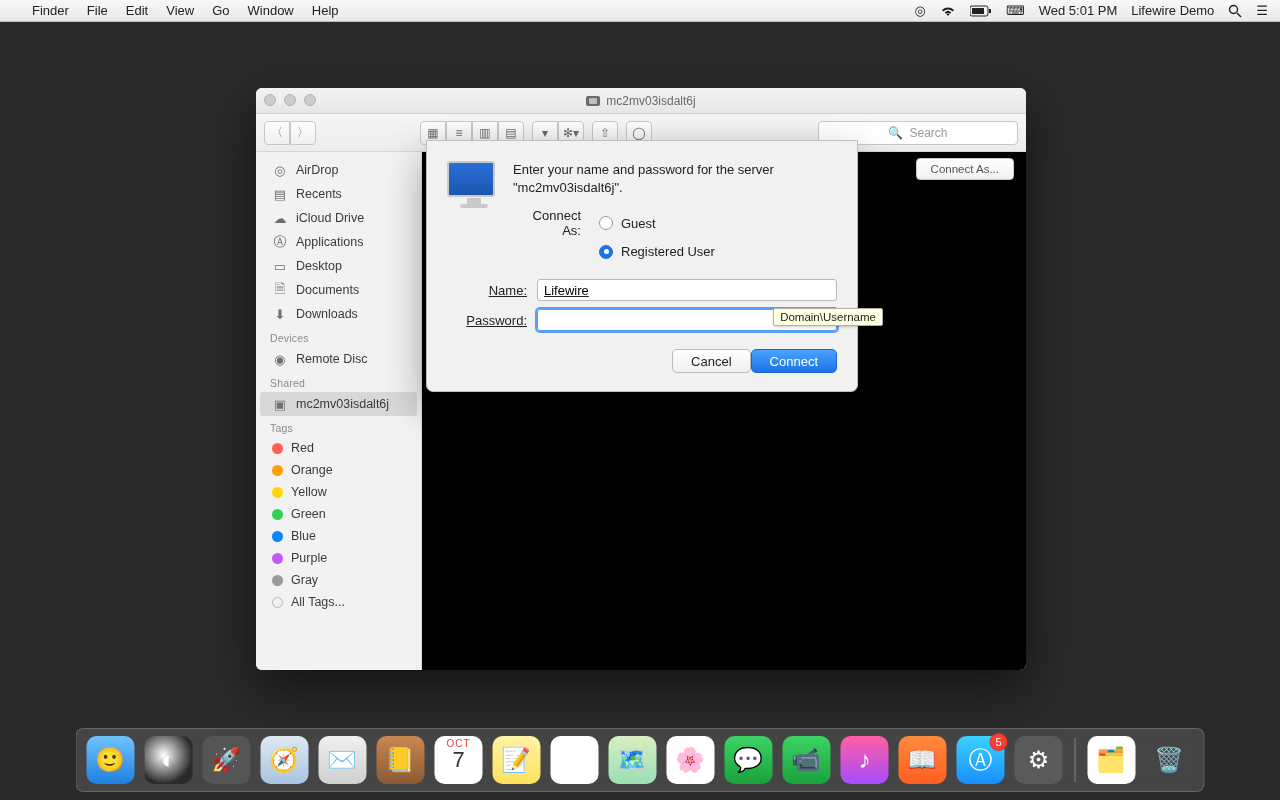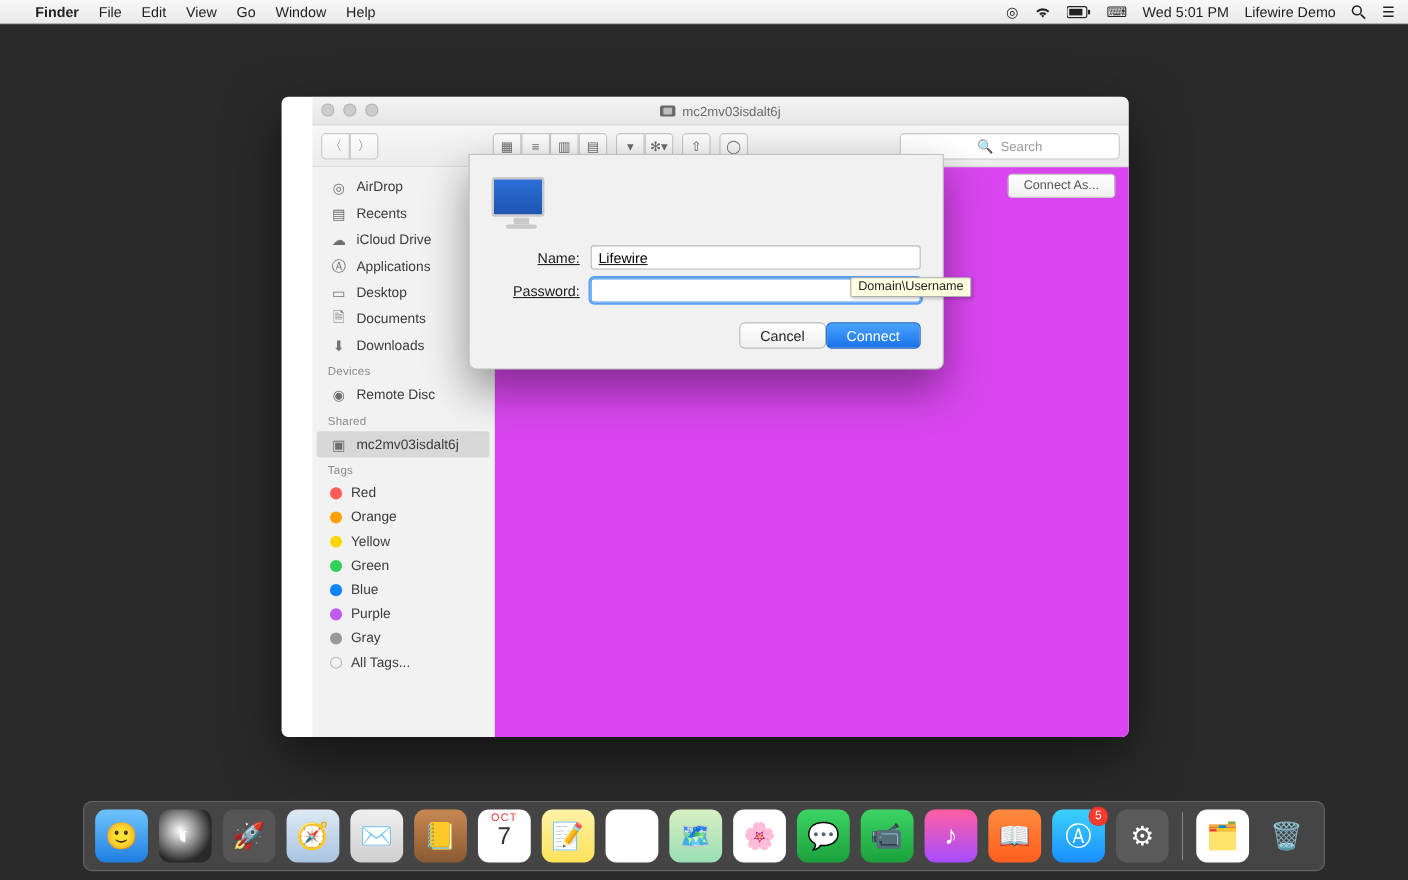--- a/index.html
+++ b/index.html
@@ -3,27 +3,27 @@
 <meta charset="utf-8">
 <style>
 * { margin: 0; padding: 0; box-sizing: border-box; font-family: -apple-system, "Helvetica Neue", Arial, sans-serif; }
 html, body { width: 1280px; height: 800px; overflow: hidden; }
 body { background: #2a2a2a; }
 
 
 .menubar { position: absolute; top: 0; left: 0; right: 0; height: 22px; background: linear-gradient(#f8f8f8,#e9e9e9); display: flex; align-items: center; font-size: 13px; color:#222; border-bottom:1px solid #bdbdbd;}
 .menubar .left { display:flex; align-items:center; gap:18px; padding-left:14px;}
 .menubar .apple { font-size:15px; }
-.menubar .app { font-weight:700; }
+.menubar .app { font-weight:400; }
 .menubar .right { margin-left:auto; display:flex; align-items:center; gap:14px; padding-right:12px;}
 .menubar .right span { font-size:13px; }
 .menubar .icon { display:inline-flex; align-items:center; }
 
 
-.finder { position:absolute; left:256px; top:88px; width:770px; height:582px; background:#fff; border-radius:6px; box-shadow:0 18px 50px rgba(0,0,0,.55); overflow:hidden; display:flex; flex-direction:column;padding-left:28px;}
+.finder { position:absolute; left:256px; top:88px; width:770px; height:582px; background:#fff; border-radius:6px; box-shadow:0 18px 50px rgba(0,0,0,.55); overflow:hidden; display:flex; flex-direction:column;}
 .titlebar { height:26px; background:linear-gradient(#f3f3f3,#e6e6e6); border-bottom:1px solid #cfcfcf; display:flex; align-items:center; justify-content:center; position:relative;}
 .traffic { position:absolute; left:8px; top:6px; display:flex; gap:8px;}
 .tl { width:12px; height:12px; border-radius:50%; background:#ccc; border:1px solid #b3b3b3;}
 .title { font-size:12px; color:#6a6a6a; display:flex; align-items:center; gap:6px;}
 .title .srv-icon { width:14px; height:10px; background:#6a6a6a; border-radius:2px; display:inline-block; position:relative;}
 .title .srv-icon:after{content:"";position:absolute;left:3px;right:3px;top:2px;bottom:2px;background:#bdbdbd;border-radius:1px;}
 
 .toolbar { height:38px; background:linear-gradient(#f6f6f6,#ececec); border-bottom:1px solid #d6d6d6; display:flex; align-items:center; padding:0 8px; gap:8px;}
 .btngrp { display:flex; }
 .tbtn { height:24px; min-width:26px; background:linear-gradient(#fdfdfd,#f0f0f0); border:1px solid #c7c7c7; display:flex; align-items:center; justify-content:center; font-size:12px; color:#6b6b6b;}
@@ -37,21 +37,21 @@
 .finder-body { flex:1; display:flex; }
 .sidebar { width:166px; background:#f3f2f2; border-right:1px solid #dcdcdc; padding-top:6px; overflow:hidden auto; position:relative;}
 .sidebar::-webkit-scrollbar{width:10px;}
 .sb-head { font-size:10.5px; color:#8a8a8a; padding:6px 10px 3px 14px; letter-spacing:.2px;}
 .sb-item { display:flex; align-items:center; gap:8px; padding:4px 10px 4px 16px; font-size:12.5px; color:#3b3b3b;}
 .sb-item.sel { background:#d8d8d8; border-radius:3px; margin:0 4px; padding-left:12px;}
 .sb-ico { width:16px; height:16px; display:inline-flex; align-items:center; justify-content:center; color:#6f6f6f; font-size:13px;}
 .tag-dot{width:11px;height:11px;border-radius:50%;}
 .dot-red{background:#ff5f57;} .dot-orange{background:#ff9f0a;} .dot-yellow{background:#ffd60a;} .dot-green{background:#30d158;} .dot-blue{background:#0a84ff;} .dot-purple{background:#bf5af2;} .dot-gray{background:#98989d;} .dot-empty{border:1px solid #b5b5b5;}
 
-.content { flex:1; background:#d946ef; position:relative;}
+.content { flex:1; background:#000000; position:relative;}
 .conn-bar { position:absolute; top:6px; right:12px;}
 .conn-as { height:22px; padding:0 14px; border:1px solid #c9c9c9; border-radius:4px; background:linear-gradient(#fdfdfd,#f1f1f1); font-size:11.5px; color:#555; display:flex; align-items:center;}
 
 
 .sheet { position:absolute; left:426px; top:140px; width:432px; background:#f1f1f1; border:1px solid #bfbfbf; border-radius:0 0 7px 7px; box-shadow:0 18px 40px rgba(0,0,0,.4); padding:20px 20px 18px 20px; font-size:13px; color:#222;}
 .sheet-row { display:flex; }
 .sheet .monitor { width:54px; height:48px; margin-right:12px; position:relative;}
 .sheet .monitor .scr{width:48px;height:36px;background:linear-gradient(#2a6fd6,#1e55b0);border:2px solid #c9c9c9;border-radius:3px;}
 .sheet .monitor .stand{width:14px;height:6px;background:#c9c9c9;margin:1px auto 0;}
 .sheet .monitor .base{width:28px;height:4px;background:#c9c9c9;margin:0 auto;border-radius:2px;}
@@ -263,20 +263,33 @@
   </div>
 </div>
 
 <div class="sheet">
   <div class="sheet-row">
     <div class="monitor">
       <div class="scr"></div>
         <div class="stand"></div>
         <div class="base"></div>
     </div>
+    <div class="sheet-text">
+      <div class="prompt">Enter your name and password for the server "mc2mv03isdalt6j".</div>
+      <div class="radio-row">
+        <span class="flabel" style="width:78px">Connect As:</span>
+        <span class="radio"></span>
+        <span>Guest</span>
+      </div>
+      <div class="radio-row">
+        <span style="width:78px"></span>
+        <span class="radio checked"></span>
+        <span>Registered User</span>
+      </div>
+    </div>
   </div>
 
   <div class="form-row" style="margin-top:14px">
     <span class="flabel">Name:</span>
     <input class="tinput" value="Lifewire" style="">
   </div>
   <div class="form-row" style="position:relative">
     <span class="flabel">Password:</span>
     <input class="tinput focus" type="password" style="">
     <div class="tooltip" style="right:-46px;top:-1px">Domain\Username</div>

